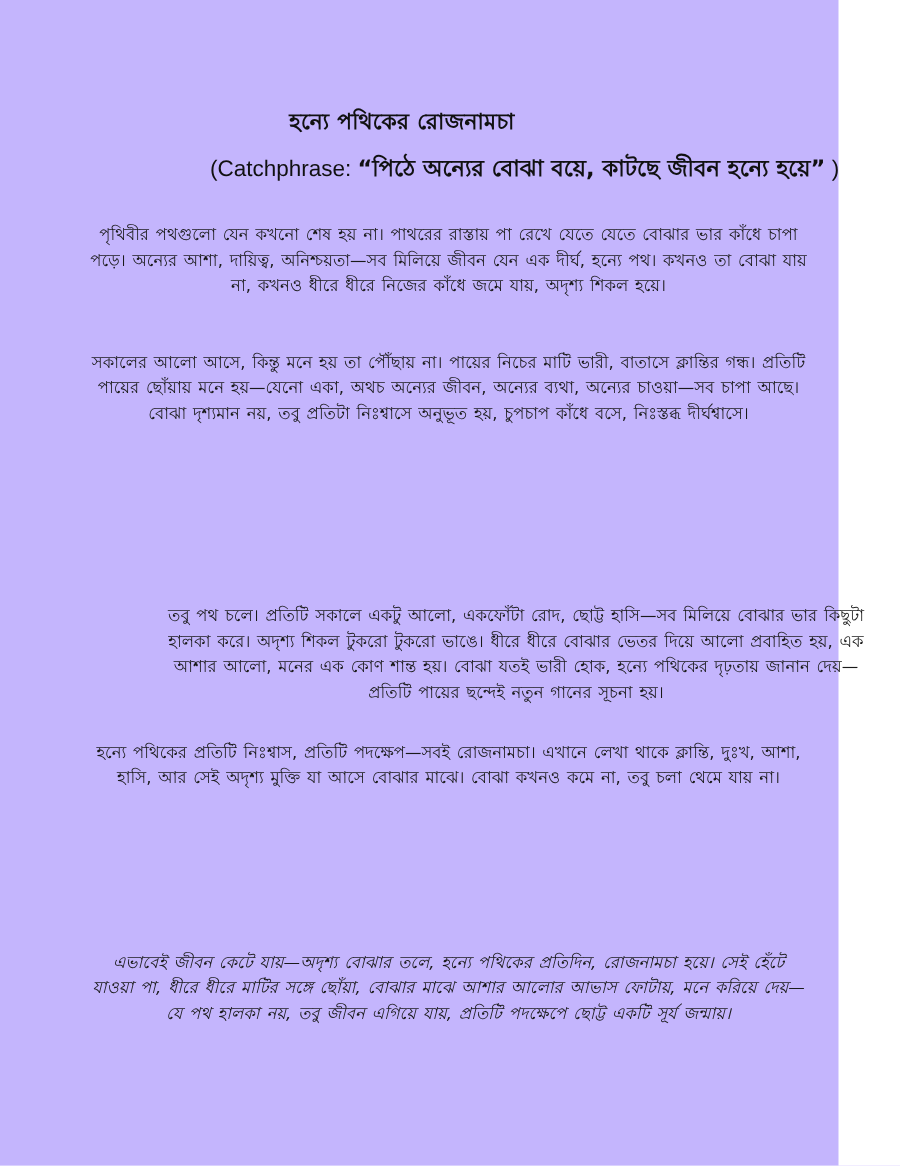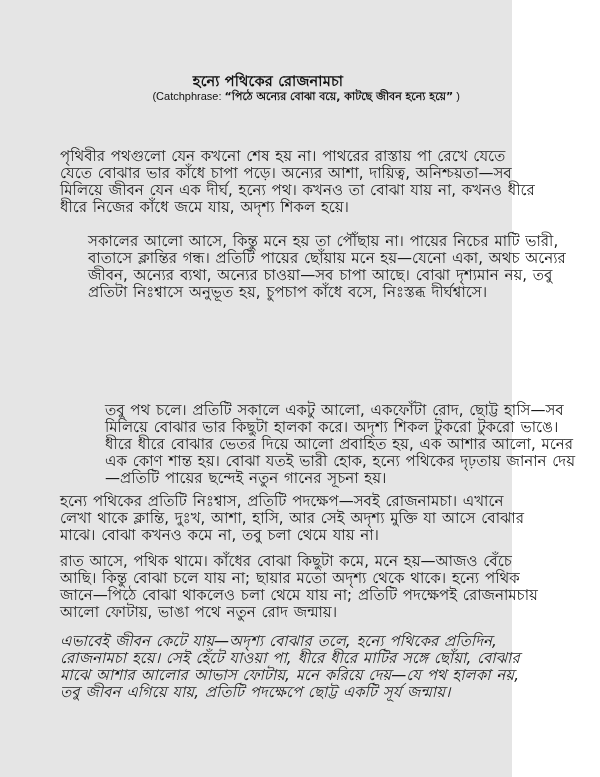--- a/index.html
+++ b/index.html
@@ -11,80 +11,78 @@
       width: 600px;
       height: 777px;
       position: relative;
       overflow: hidden;
       color: #1a1a1a;
       font-family: "DejaVu Sans", "Liberation Sans", sans-serif;
     }
     .page {
       position: absolute;
       left: 0; top: 0;
-      width: 512px;
+      width: 559px;
       height: 777px;
-      background: #e5e5e5;
+      background: #c4b5fd;
     }
     .title {
       position: absolute;
       top: 70px;
       left: 0;
       width: 536px;
       text-align: center;
       font-size: 14.5px;
       font-weight: bold;
       letter-spacing: 0.2px;
       color: #111;
       margin: 0;
     }
     .subtitle {
       position: absolute;
-      top: 88px;
+      top: 100px;
       left: 140px;
       width: 320px;
       white-space: nowrap;
-      font-size: 11px;
+      font-size: 15px;
       color: #111;
-      text-align: right;
     }
     .subtitle .label {
       font-family: "Liberation Sans", sans-serif;
     }
     .subtitle .quote {
       font-weight: bold;
     }
     .para {
       position: absolute;
       left: 60px;
       width: 478px;
-      font-size: 15px;
+      font-size: 11px;
       line-height: 17px;
       color: #1a1a1a;
       margin: 0;
-      text-align: left;
+      text-align: center;
       word-spacing: 1px;
     }
     #p1 { top: 148px; }
-    #p2 { top: 233px; margin-left: 28px; }
+    #p2 { top: 233px; }
     #p3 { top: 318px; }
     #p4 { top: 402px; margin-left: 45px; }
     #p5 { top: 493px; }
     #p6 { top: 553px; }
     #p7 { top: 633px; font-style: italic; }
   </style>
 </head>
 <body>
 
 <div class="page">
   <h1 class="title">হন্যে পথিকের রোজনামচা</h1>
 
   <div class="subtitle">
     <span class="label">(Catchphrase: </span><span class="quote">“পিঠে অন্যের বোঝা বয়ে, কাটছে জীবন হন্যে হয়ে”</span><span class="label"> )</span>
   </div>
 
   <p class="para" id="p1">পৃথিবীর পথগুলো যেন কখনো শেষ হয় না। পাথরের রাস্তায় পা রেখে যেতে যেতে বোঝার ভার কাঁধে চাপা পড়ে। অন্যের আশা, দায়িত্ব, অনিশ্চয়তা—সব মিলিয়ে জীবন যেন এক দীর্ঘ, হন্যে পথ। কখনও তা বোঝা যায় না, কখনও ধীরে ধীরে নিজের কাঁধে জমে যায়, অদৃশ্য শিকল হয়ে।</p>
   <p class="para" id="p2">সকালের আলো আসে, কিন্তু মনে হয় তা পৌঁছায় না। পায়ের নিচের মাটি ভারী, বাতাসে ক্লান্তির গন্ধ। প্রতিটি পায়ের ছোঁয়ায় মনে হয়—যেনো একা, অথচ অন্যের জীবন, অন্যের ব্যথা, অন্যের চাওয়া—সব চাপা আছে। বোঝা দৃশ্যমান নয়, তবু প্রতিটা নিঃশ্বাসে অনুভূত হয়, চুপচাপ কাঁধে বসে, নিঃস্তব্ধ দীর্ঘশ্বাসে।</p>
   <p class="para" id="p4">তবু পথ চলে। প্রতিটি সকালে একটু আলো, একফোঁটা রোদ, ছোট্ট হাসি—সব মিলিয়ে বোঝার ভার কিছুটা হালকা করে। অদৃশ্য শিকল টুকরো টুকরো ভাঙে। ধীরে ধীরে বোঝার ভেতর দিয়ে আলো প্রবাহিত হয়, এক আশার আলো, মনের এক কোণ শান্ত হয়। বোঝা যতই ভারী হোক, হন্যে পথিকের দৃঢ়তায় জানান দেয়—প্রতিটি পায়ের ছন্দেই নতুন গানের সূচনা হয়।</p>
   <p class="para" id="p5">হন্যে পথিকের প্রতিটি নিঃশ্বাস, প্রতিটি পদক্ষেপ—সবই রোজনামচা। এখানে লেখা থাকে ক্লান্তি, দুঃখ, আশা, হাসি, আর সেই অদৃশ্য মুক্তি যা আসে বোঝার মাঝে। বোঝা কখনও কমে না, তবু চলা থেমে যায় না।</p>
-  <p class="para" id="p6">রাত আসে, পথিক থামে। কাঁধের বোঝা কিছুটা কমে, মনে হয়—আজও বেঁচে আছি। কিন্তু বোঝা চলে যায় না; ছায়ার মতো অদৃশ্য থেকে থাকে। হন্যে পথিক জানে—পিঠে বোঝা থাকলেও চলা থেমে যায় না; প্রতিটি পদক্ষেপই রোজনামচায় আলো ফোটায়, ভাঙা পথে নতুন রোদ জন্মায়।</p>
   <p class="para" id="p7">এভাবেই জীবন কেটে যায়—অদৃশ্য বোঝার তলে, হন্যে পথিকের প্রতিদিন, রোজনামচা হয়ে। সেই হেঁটে যাওয়া পা, ধীরে ধীরে মাটির সঙ্গে ছোঁয়া, বোঝার মাঝে আশার আলোর আভাস ফোটায়, মনে করিয়ে দেয়—যে পথ হালকা নয়, তবু জীবন এগিয়ে যায়, প্রতিটি পদক্ষেপে ছোট্ট একটি সূর্য জন্মায়।</p>
 </div>
 
 </body></html>

